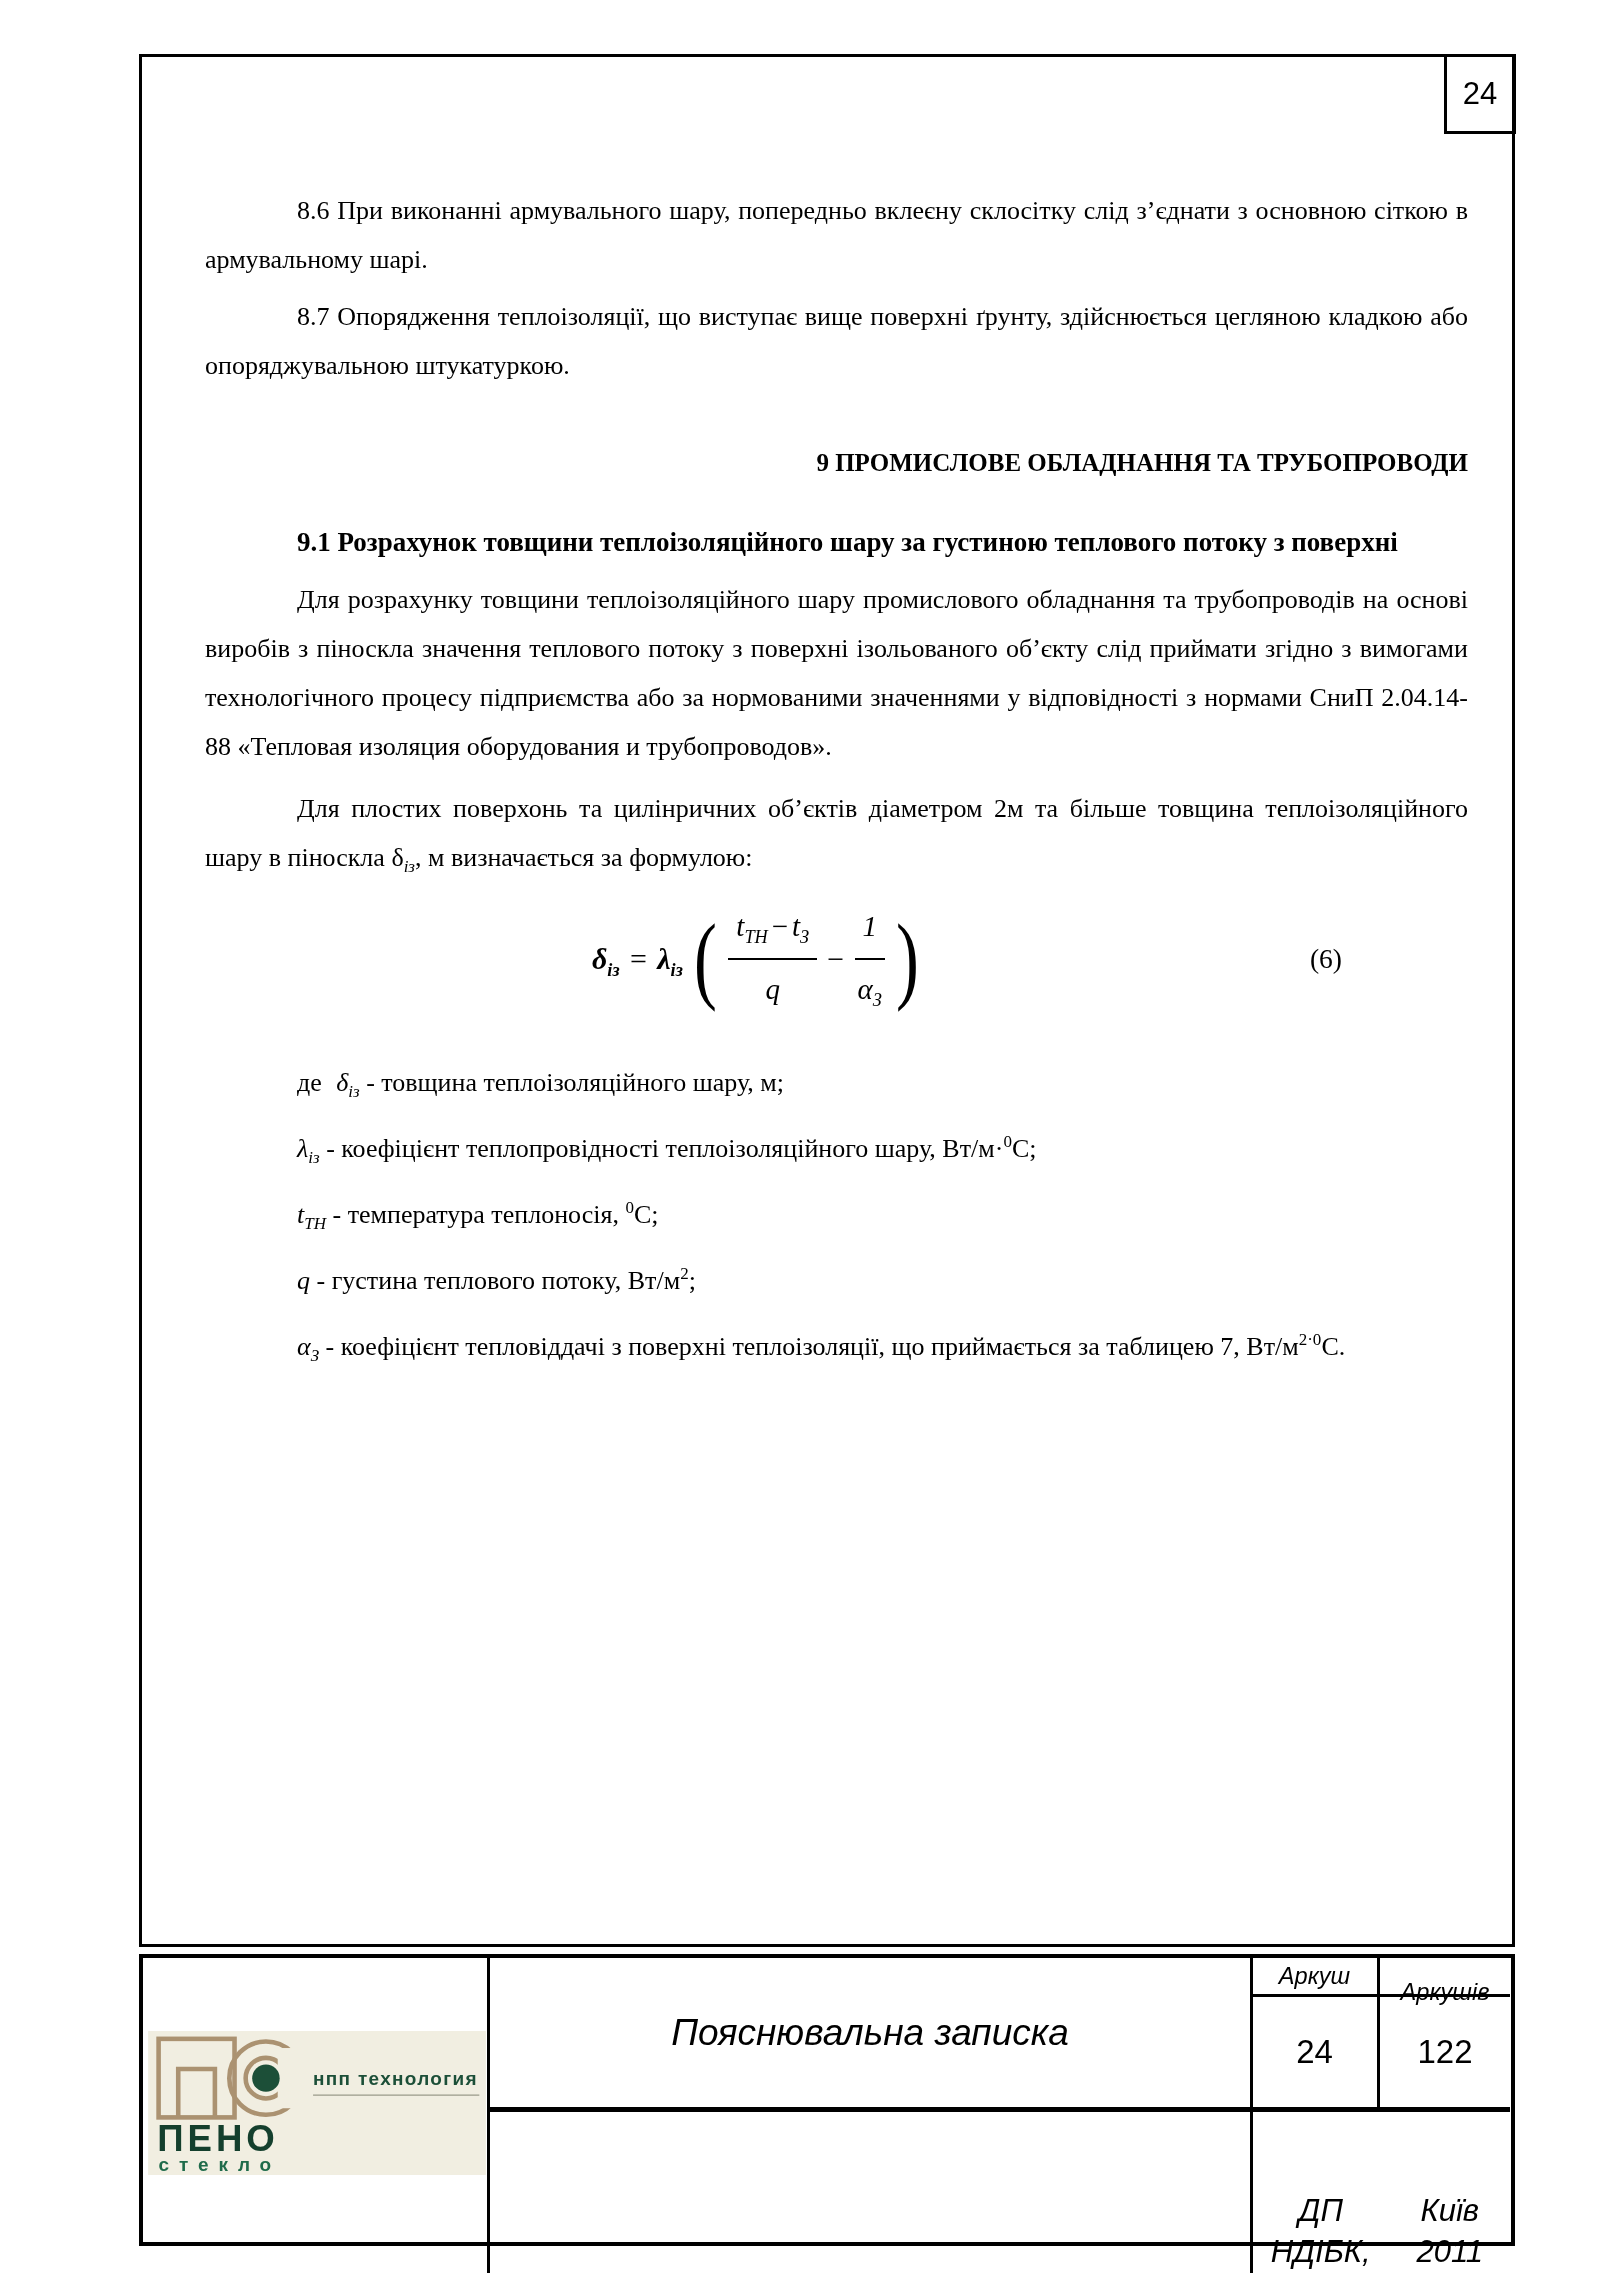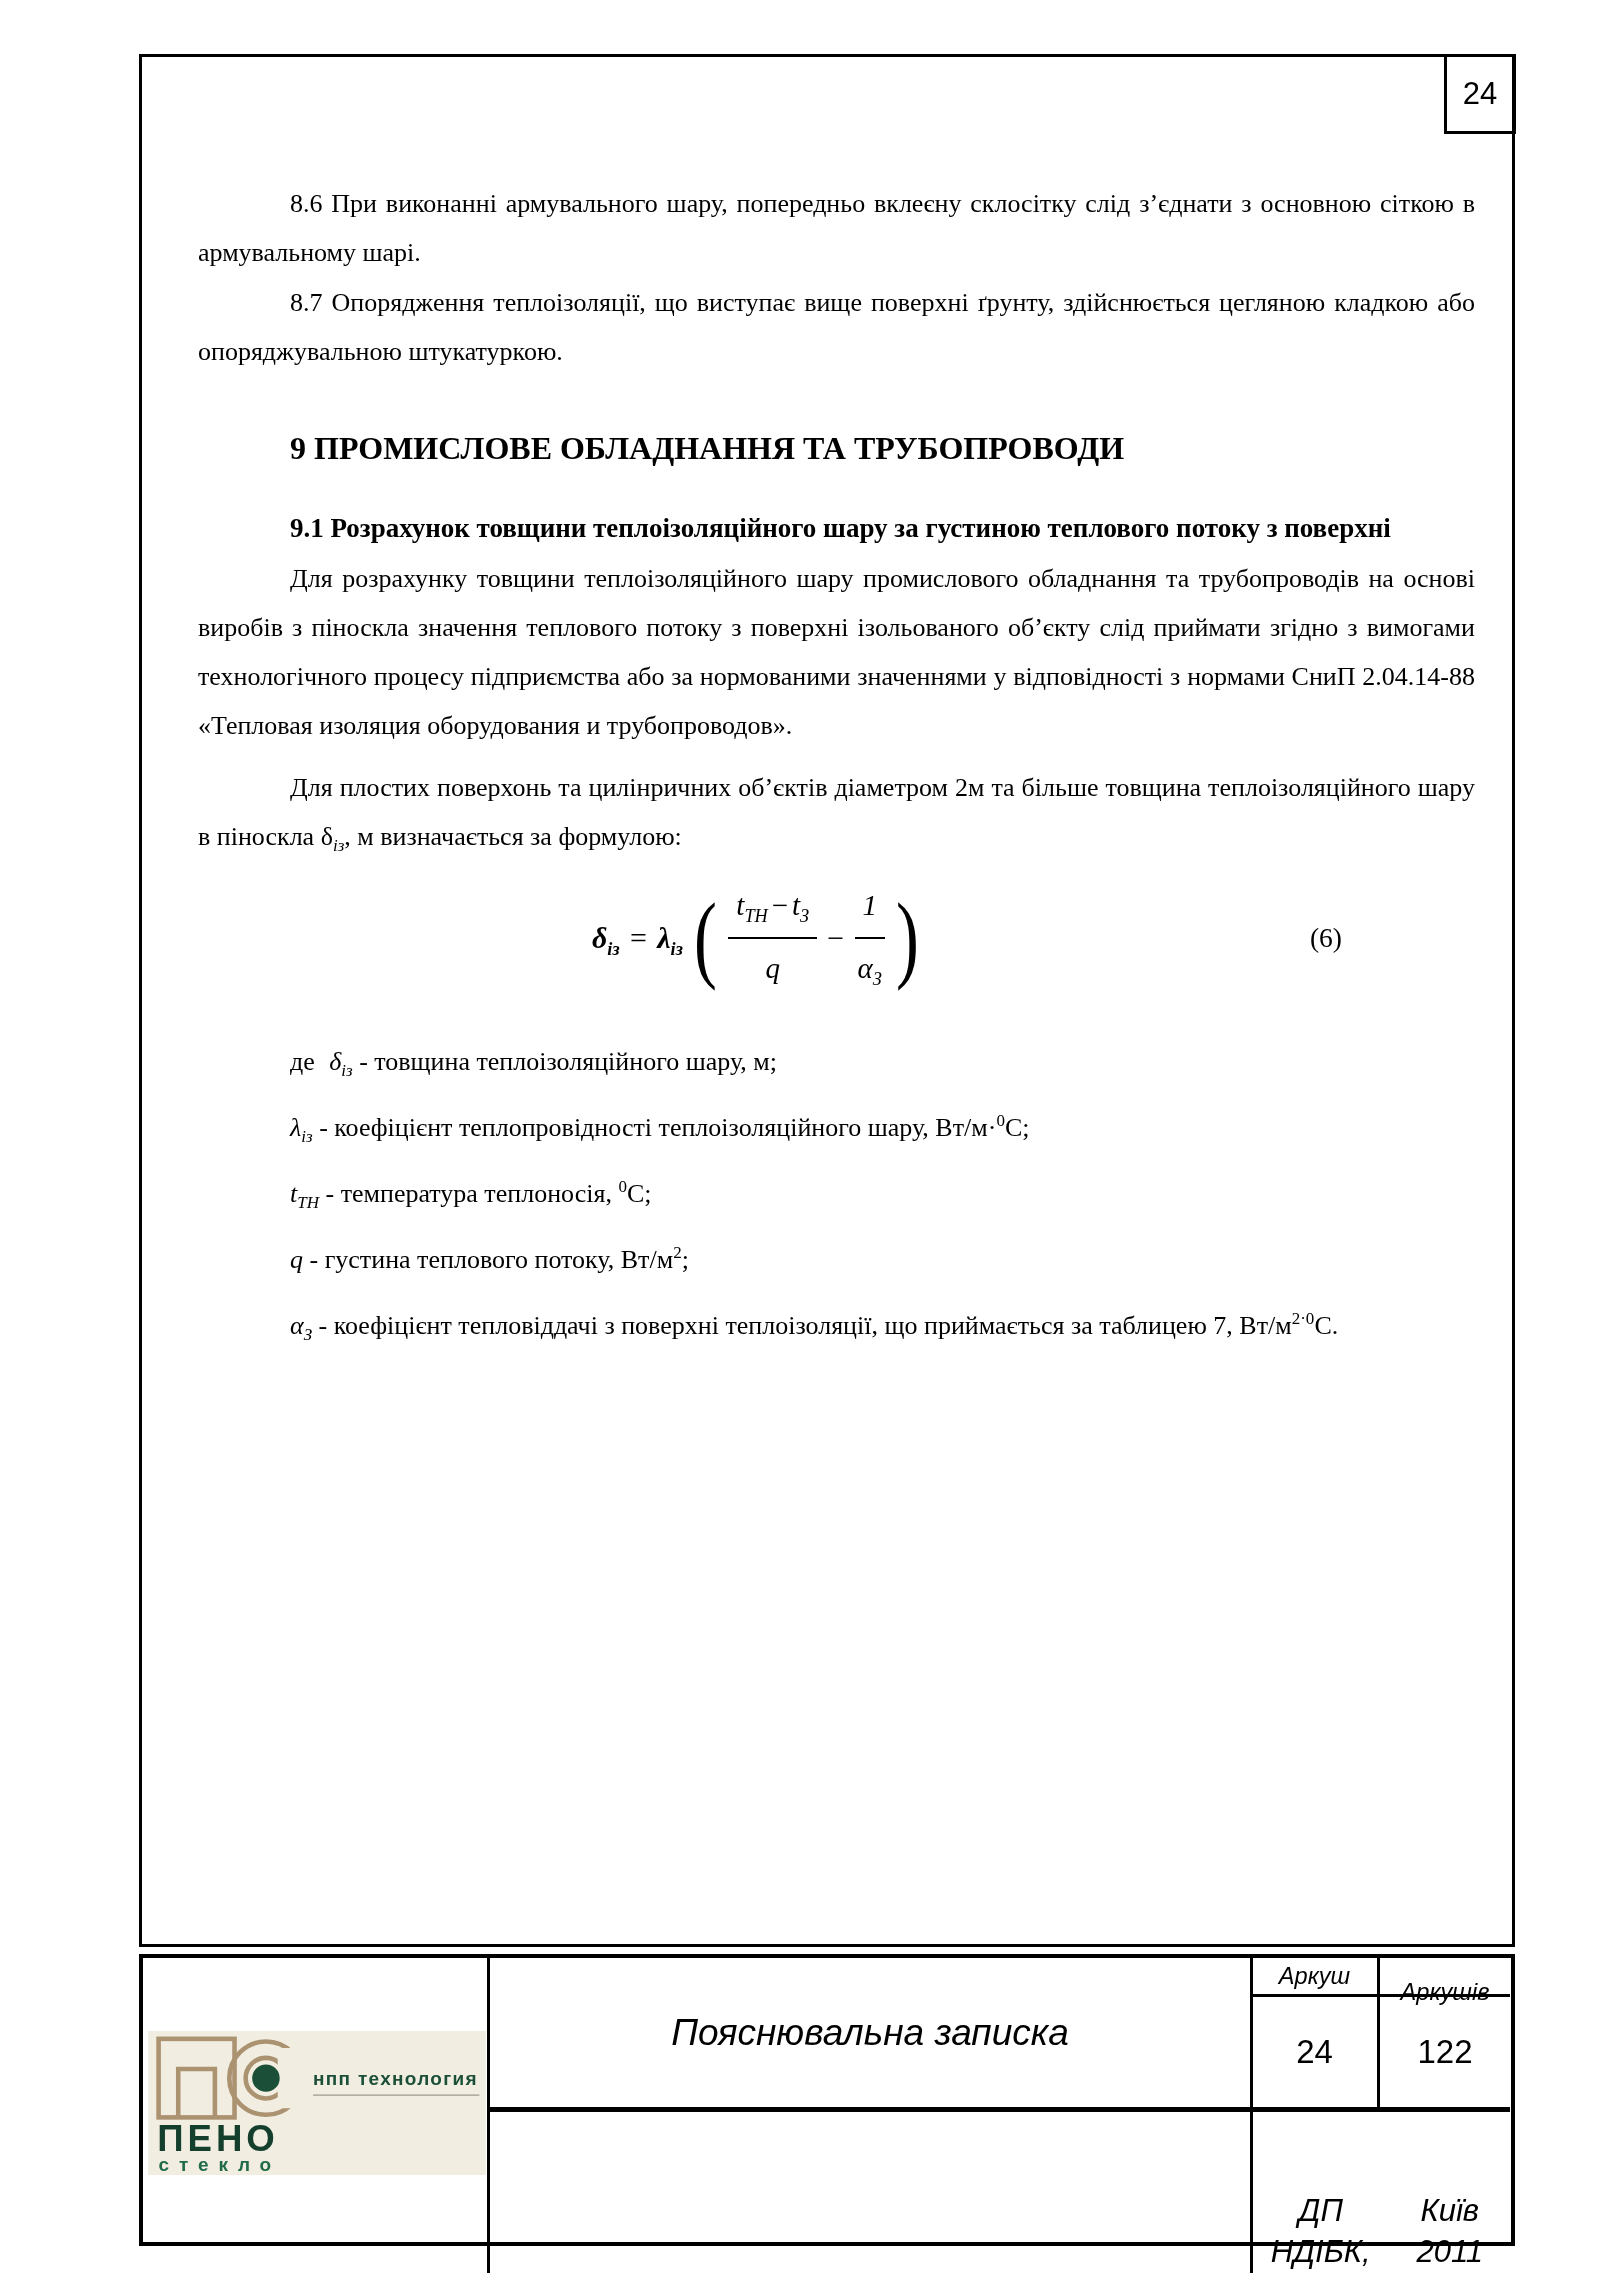--- a/index.html
+++ b/index.html
@@ -9,24 +9,24 @@
   .frame { position:absolute; left:139px; top:54px; width:1376px; height:1893px;
            border:3.3px solid #000; box-sizing:border-box; }
   .pagenum { position:absolute; left:1444px; top:54px; width:72px; height:80px;
              border:3.3px solid #000; box-sizing:border-box; display:flex; align-items:center;
              justify-content:center; font-family:"Liberation Sans",sans-serif; font-size:31px; }
 
   
   .content { position:absolute; left:197px; top:54px; width:1279px;
              font-family:"Liberation Serif",serif; font-size:26px; line-height:49px;
              text-align:justify; }
-  .content p { margin:1px; text-indent:92px;font-family:Liberation Serif, serif; }
+  .content p { margin:8px; text-indent:92px;font-family:Liberation Serif, serif; }
   .content sub,.content sup { line-height:0; }
   p.p86 { padding-top:124px; }
-  .h9  { font-weight:bold; margin-top:48px !important; text-align:left; font-size:32px; }
+  .h9  { font-weight:bold; margin-top:48px !important; text-align:right; font-size:25px; }
   .h91 { font-weight:bold; margin-top:31px !important; font-size:27px; }
   p.p-flat { margin-top:13px !important; }
   .bsub { font-size:17px; }
   .bsup { font-size:17px; vertical-align:super; }
 
   
   .formula-row { position:relative; height:131px; margin-top:10.5px;
                  display:flex; align-items:center; justify-content:center; text-align:left; }
   .formula { font-style:italic; font-size:30px; display:flex; align-items:center;
              gap:6.5px; margin-right:157px; }

